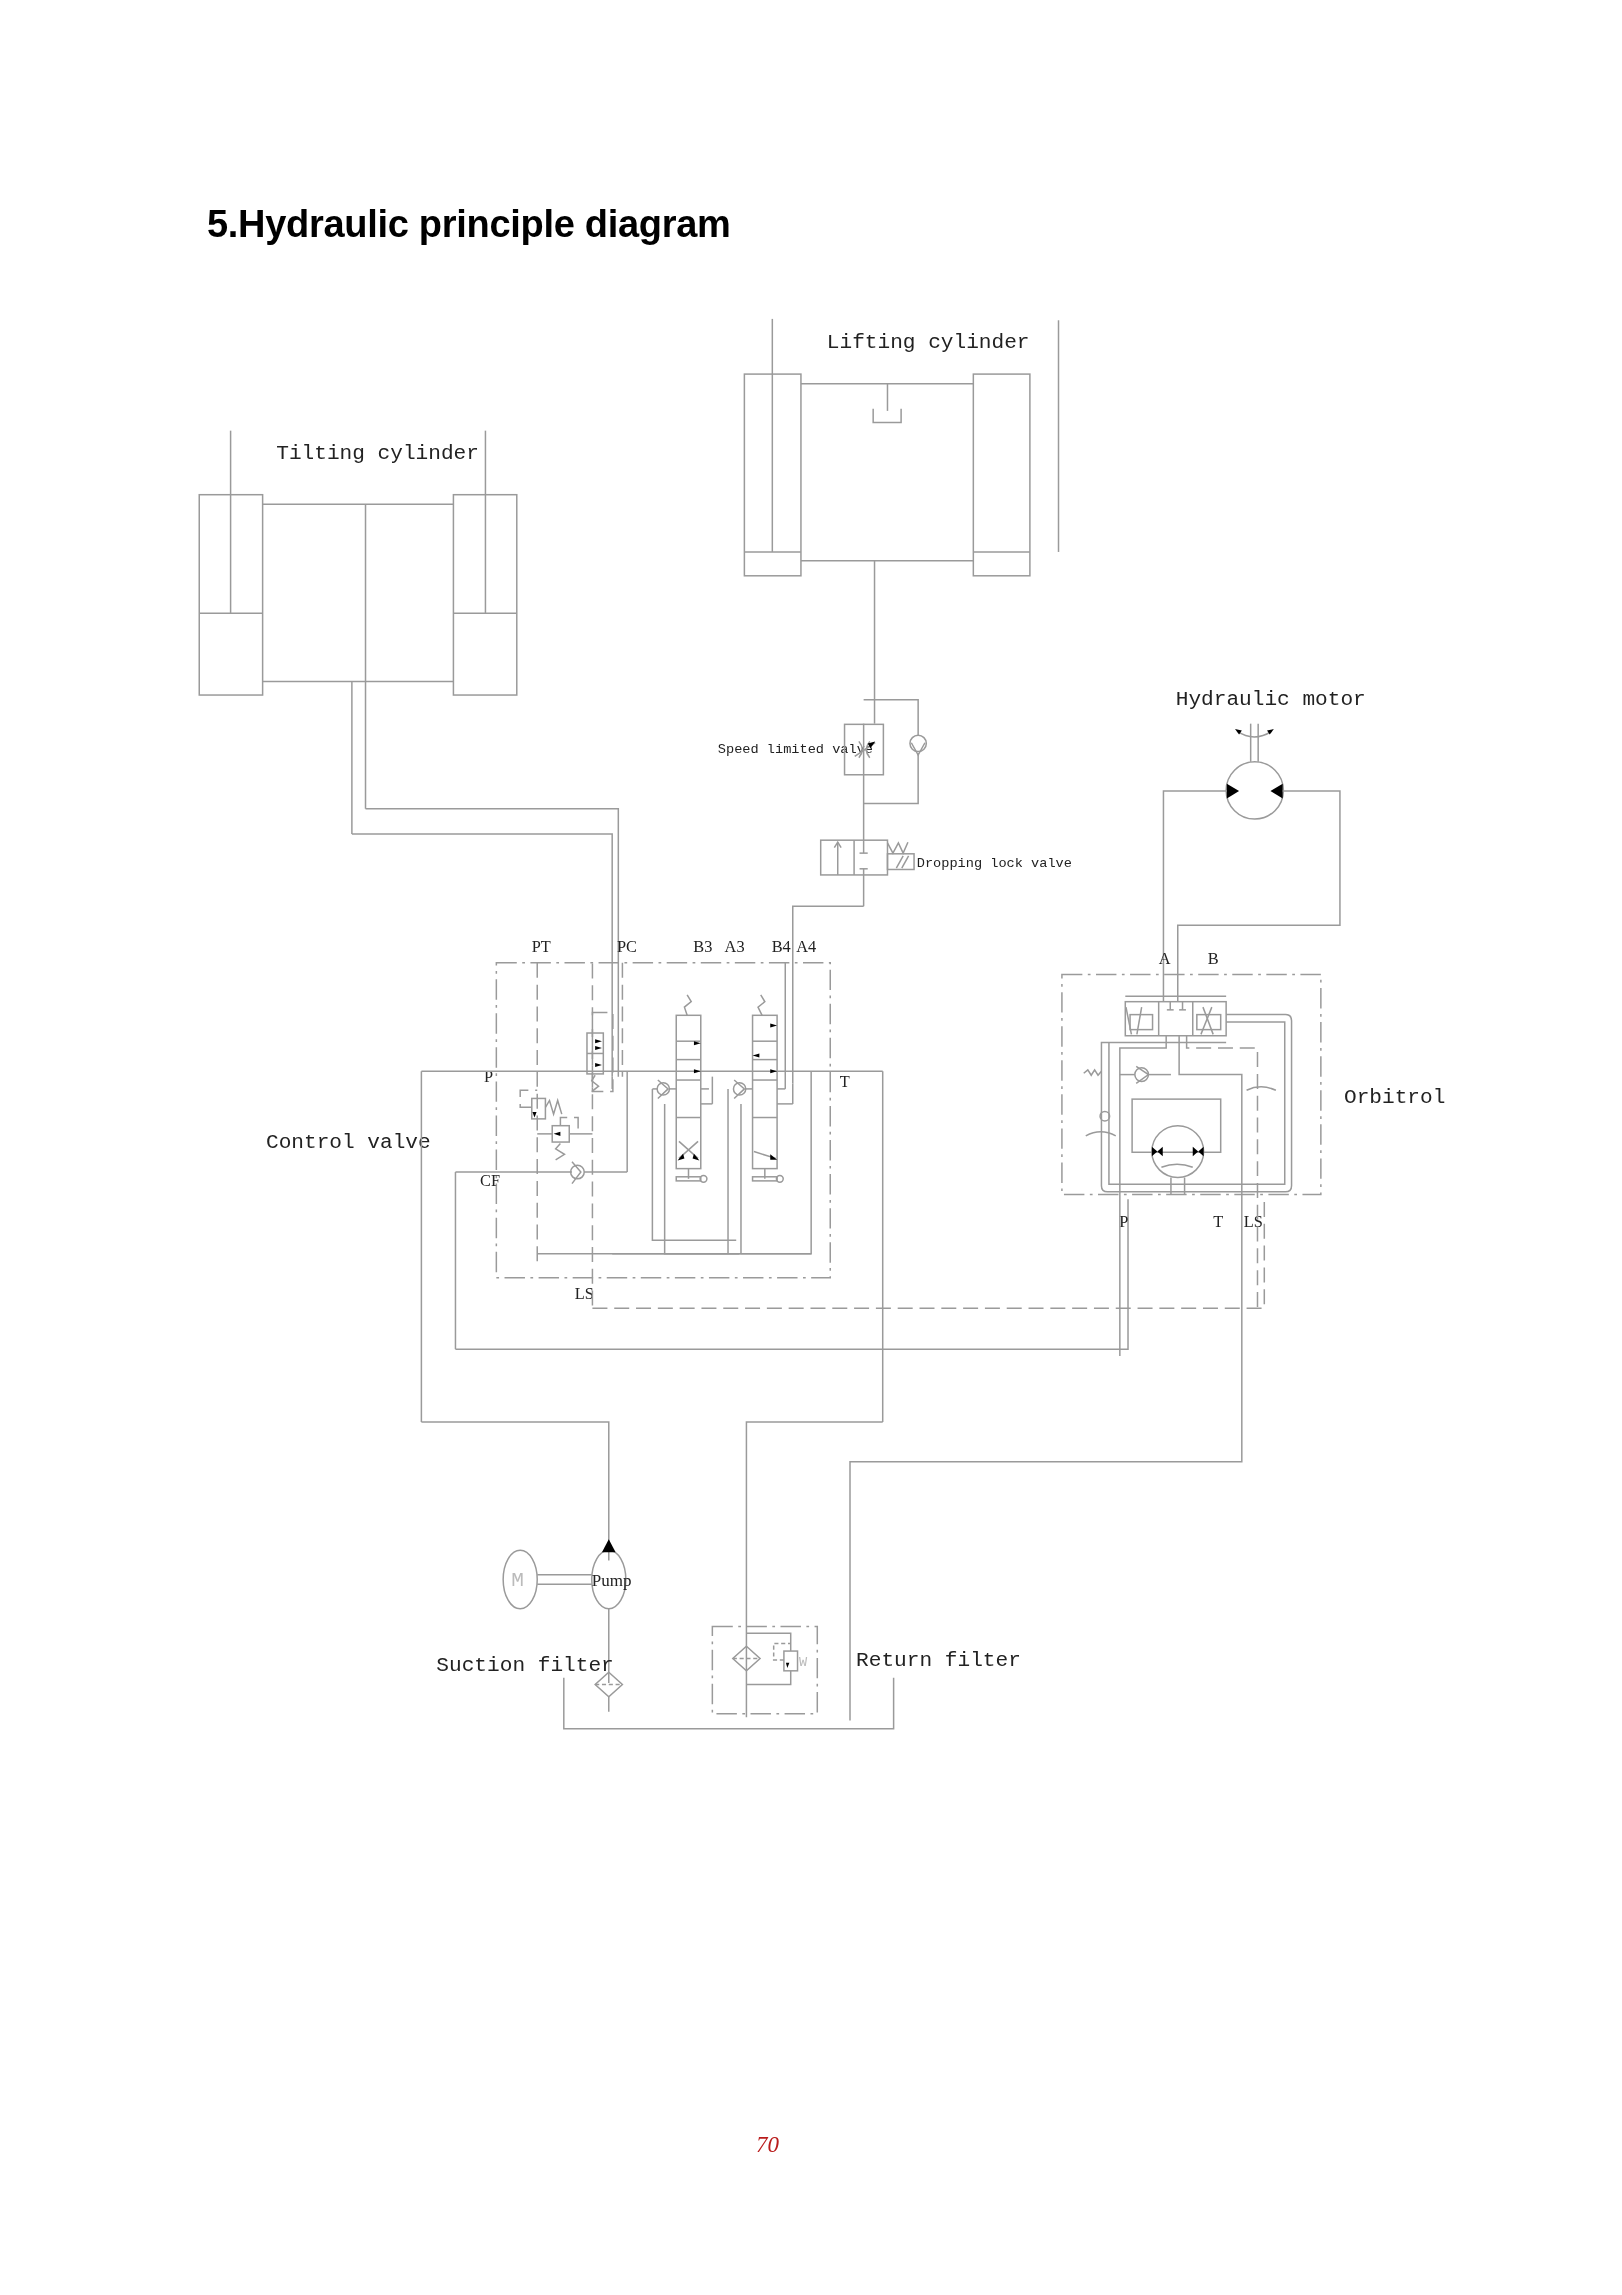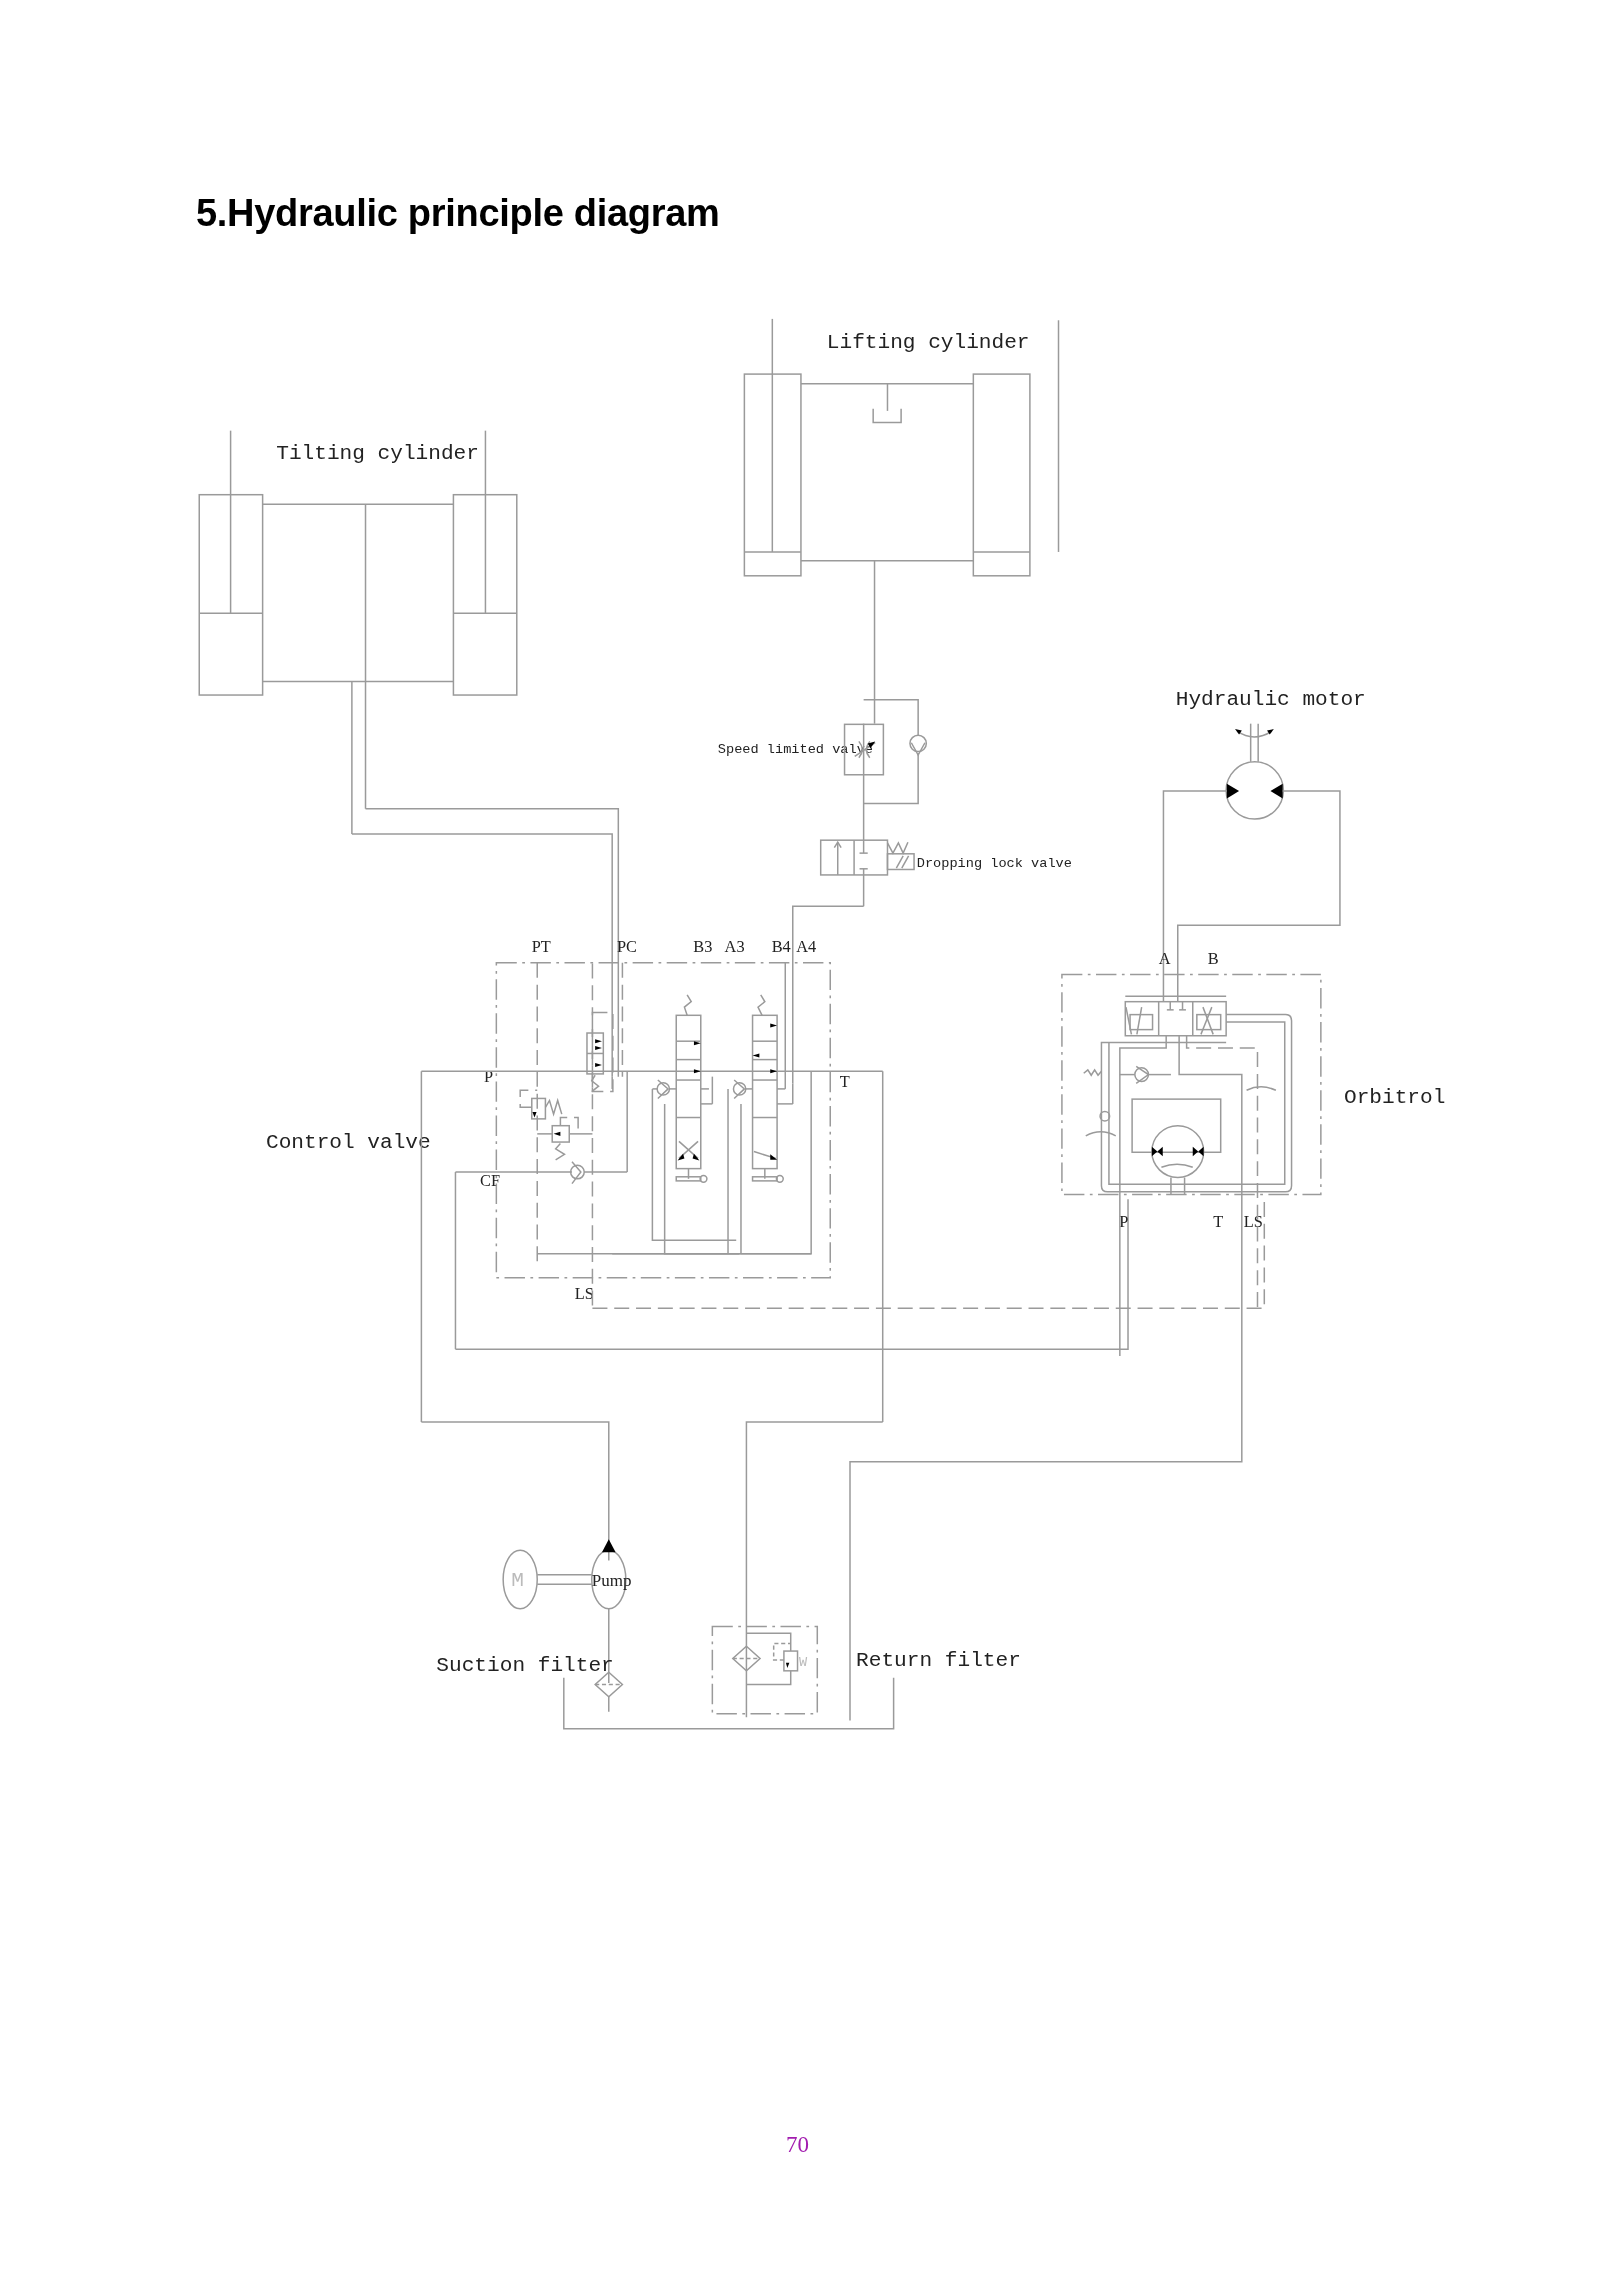--- a/index.html
+++ b/index.html
@@ -1,24 +1,24 @@
 <!DOCTYPE html>
 <html style="font-size:11px"><head>
 <meta charset="utf-8">
 <style>
   html, body { margin: 0; padding: 0; background: #ffffff; }
   body { width: 1623px; height: 2295px; position: relative; overflow: hidden; }
   .page-title {
     position: absolute; left: 196px; top: 192px;
     font-family: "Liberation Sans", sans-serif; font-weight: bold;
-    font-size: 38px; color: #000; letter-spacing: -0.3px; margin: 0;
+    font-size: 38px; color: #000; letter-spacing: -0.3px; margin: 11px;
   }
   .page-number {
-    position: absolute; left: 786px; top: 2132px;
-    font-family: "Liberation Serif", serif; font-size: 23px; color: #a21caf;
+    position: absolute; left: 756px; top: 2132px;
+    font-family: "Liberation Serif", serif; font-size: 23px; color: #b91c1c; font-style: italic;
   }
   svg.diagram { position: absolute; left: 0; top: 0; }
   svg text { font-family: "Liberation Mono", "DejaVu Sans Mono", monospace; fill: #222; }
   .ln { stroke: #9a9a9a; stroke-width: 2.2; fill: none; }
   .ln-d { stroke: #9a9a9a; stroke-width: 2.2; fill: none; stroke-dasharray: 22 10; }
   .ln-dd { stroke: #9a9a9a; stroke-width: 2.2; fill: none; stroke-dasharray: 30 8 4 8; }
   .fill-b { fill: #000; stroke: none; }
   .lbl-lg { font-size: 31px; }
   .lbl-md { font-size: 25px; }
   .lbl-sm { font-size: 20px; }

